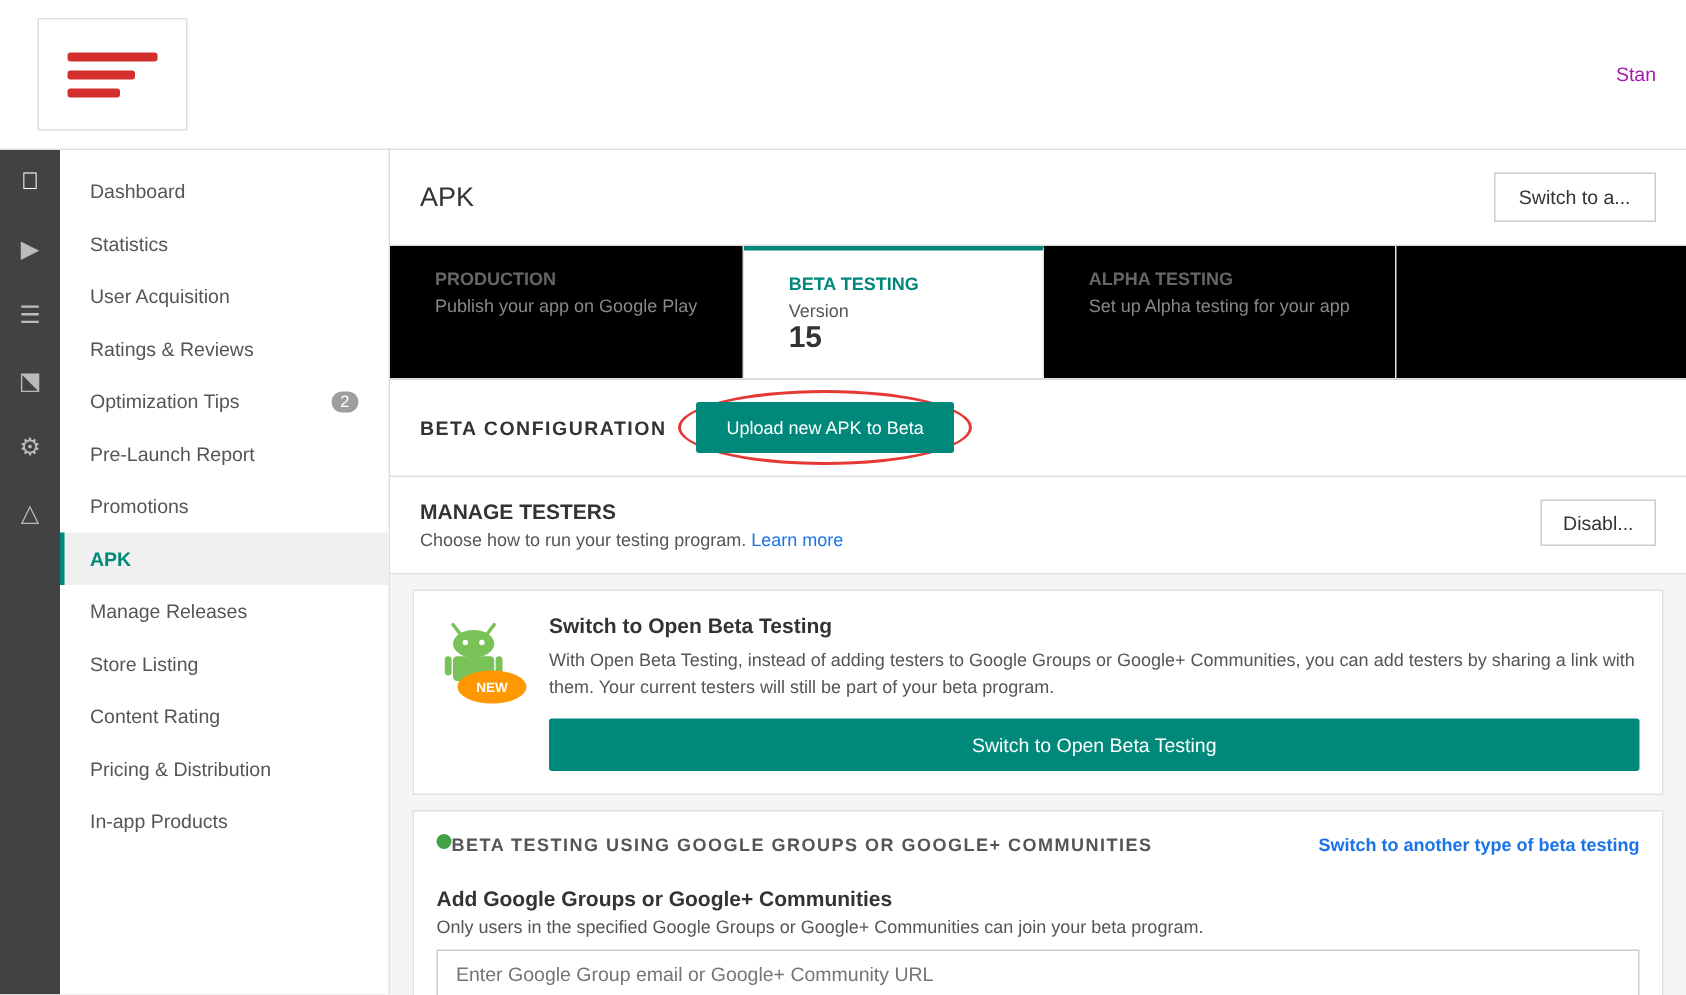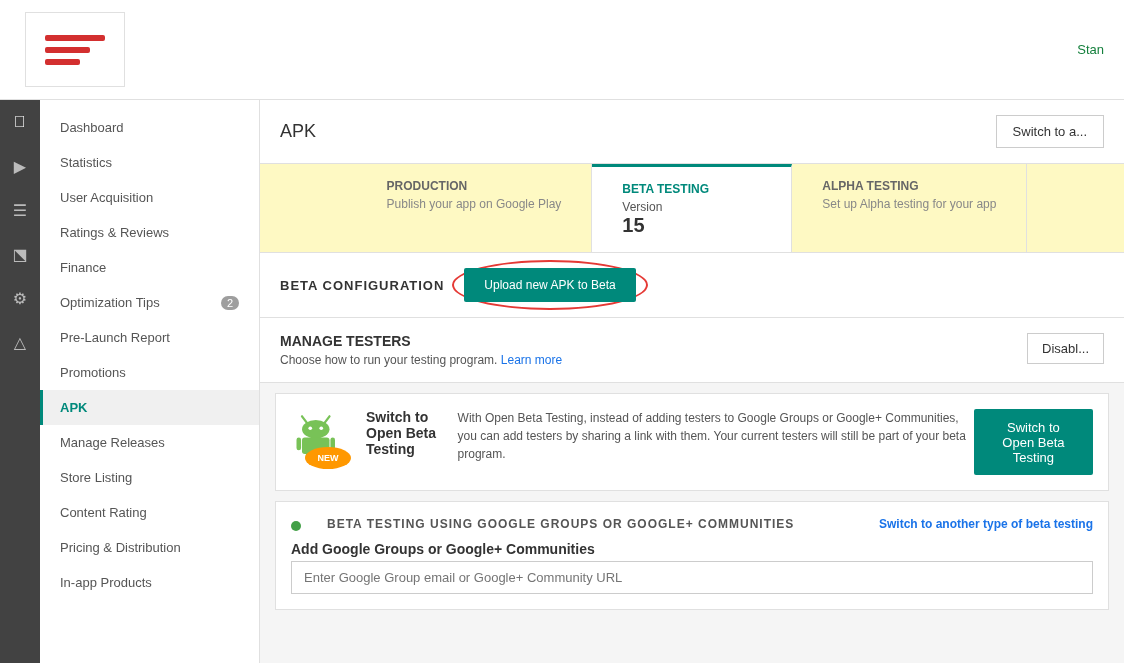--- a/index.html
+++ b/index.html
@@ -9,21 +9,21 @@
 
     
     .top-bar { display: flex; align-items: center; background: #fff; border-bottom: 1px solid #e0e0e0; height: 100px; flex-shrink: 0; }
     .logo-area { width: 150px; display: flex; align-items: center; justify-content: center; padding: 10px; }
     .logo-box { width: 100px; height: 75px; border: 1px solid #e0e0e0; display: flex; align-items: center; justify-content: center; background: #fff; }
     .logo-lines { display: flex; flex-direction: column; gap: 6px; }
     .logo-line { height: 6px; background: #d32f2f; border-radius: 2px; }
     .logo-line.long { width: 60px; }
     .logo-line.medium { width: 45px; }
     .logo-line.short { width: 35px; }
-    .top-bar-right { margin-left: auto; padding-right: 20px; font-size: 13px; color: #15803d; }
+    .top-bar-right { margin-left: auto; padding-right: 20px; font-size: 13px; color: #a21caf; }
 
     
     .main-area { display: flex; flex: 1; overflow: hidden; }
 
     
     .sidebar-icons { width: 40px; background: #424242; display: flex; flex-direction: column; align-items: center; padding-top: 10px; gap: 20px; flex-shrink: 0; }
     .sidebar-icon { width: 24px; height: 24px; display: flex; align-items: center; justify-content: center; color: #bbb; font-size: 16px; cursor: pointer; }
     .sidebar-icon.active { color: #fff; }
 
     
@@ -34,21 +34,21 @@
 
     
     .main-content { flex: 1; overflow-y: auto; background: #f5f5f5; }
 
     
     .content-header { background: #fff; padding: 15px 20px; border-bottom: 1px solid #e0e0e0; display: flex; align-items: center; justify-content: space-between; }
     .content-title { font-size: 18px; font-weight: normal; color: #333; }
     .switch-btn { background: #fff; border: 1px solid #ccc; padding: 8px 16px; cursor: pointer; color: #333; font-size: 13px; }
 
     
-    .tabs-row { display: flex; background: #fef9c3; border-bottom: 1px solid #e0e0e0; justify-content: center; }
+    .tabs-row { display: flex; background: #000000; border-bottom: 1px solid #e0e0e0; }
     .tab { padding: 15px 30px; cursor: pointer; border-right: 1px solid #e0e0e0; min-width: 200px; }
     .tab .tab-title { font-size: 12px; color: #666; font-weight: bold; text-transform: uppercase; margin-bottom: 4px; }
     .tab .tab-sub { font-size: 12px; color: #888; }
     .tab .tab-version { font-size: 12px; color: #555; }
     .tab .tab-version-num { font-size: 20px; color: #333; font-weight: bold; }
     .tab.active { border-top: 3px solid #00897b; background: #fff; }
     .tab.active .tab-title { color: #00897b; }
 
     
     .config-section { background: #fff; padding: 15px 20px; border-bottom: 1px solid #e0e0e0; display: flex; align-items: center; gap: 20px; }
@@ -67,28 +67,28 @@
     
     .manage-section { background: #fff; padding: 15px 20px; border-bottom: 1px solid #e0e0e0; display: flex; align-items: flex-start; justify-content: space-between; }
     .manage-left .manage-title { font-size: 14px; font-weight: bold; color: #333; text-transform: uppercase; margin-bottom: 4px; }
     .manage-left .manage-sub { font-size: 12px; color: #555; }
     .manage-left .manage-sub a { color: #1a73e8; text-decoration: none; }
     .disable-btn { background: #fff; border: 1px solid #ccc; padding: 7px 14px; cursor: pointer; color: #333; font-size: 13px; white-space: nowrap; }
 
     
     .card { background: #fff; margin: 10px 15px; border: 1px solid #e0e0e0; padding: 15px; }
     .card-header { display: flex; align-items: flex-start; gap: 15px; }
-    .android-body { display: flex; flex-direction: row; flex: 1; }
+    .android-body { display: flex; flex-direction: column; flex: 1; }
     .card-title { font-size: 14px; font-weight: bold; color: #333; margin-bottom: 6px; }
     .card-desc { font-size: 12px; color: #555; line-height: 1.5; margin-bottom: 12px; }
     .card-action-btn { background: #00897b; color: #fff; border: none; padding: 10px 20px; cursor: pointer; font-size: 13px; border-radius: 2px; display: inline-block; }
 
     
     .groups-card { background: #fff; margin: 10px 15px; border: 1px solid #e0e0e0; padding: 15px; }
-    .groups-header { display: flex; align-items: flex-end; gap: 26px; margin-bottom: 10px; }
+    .groups-header { display: flex; align-items: flex-start; gap: 0; margin-bottom: 21px; }
     .green-dot { width: 10px; height: 10px; background: #43a047; border-radius: 50%; flex-shrink: 0; }
     .groups-title { font-size: 12px; font-weight: bold; color: #555; text-transform: uppercase; letter-spacing: 1px; }
     .groups-link { font-size: 12px; color: #1a73e8; text-decoration: none; margin-left: auto; font-weight: bold; }
     .groups-add-title { font-size: 14px; font-weight: bold; color: #333; margin-bottom: 4px; }
     .groups-add-sub { font-size: 12px; color: #555; margin-bottom: 8px; }
     .groups-input { width: 100%; padding: 8px 12px; border: 1px solid #ccc; font-size: 13px; color: #999; }
 
     
     .robot-svg { width: 55px; height: 55px; }
     .new-badge { background: #ff9800; color: #fff; font-size: 9px; font-weight: bold; border-radius: 50%; width: 46px; height: 22px; display: flex; align-items: center; justify-content: center; position: absolute; bottom: 0; right: 0; }
@@ -128,23 +128,20 @@
         <span>Dashboard</span>
       </div>
       <div class="nav-item">
         <span>Statistics</span>
       </div>
       <div class="nav-item">
         <span>User Acquisition</span>
       </div>
       <div class="nav-item">
         <span>Ratings &amp; Reviews</span>
-      </div>
-      <div class="nav-item">
-        <span>Finance</span>
       </div>
       <div class="nav-item">
         <span>Optimization Tips</span>
         <span class="nav-badge">2</span>
       </div>
       <div class="nav-item">
         <span>Pre-Launch Report</span>
       </div>
       <div class="nav-item">
         <span>Promotions</span>
@@ -246,18 +243,19 @@
         </div>
       </div>
 
       <div class="groups-card">
         <div class="groups-header">
           <div class="green-dot"></div>
           <span class="groups-title">BETA TESTING USING GOOGLE GROUPS OR GOOGLE+ COMMUNITIES</span>
           <a href="#" class="groups-link">Switch to another type of beta testing</a>
         </div>
         <div class="groups-add-title">Add Google Groups or Google+ Communities</div>
+        <div class="groups-add-sub">Only users in the specified Google Groups or Google+ Communities can join your beta program.</div>
         <input class="groups-input" type="text" placeholder="Enter Google Group email or Google+ Community URL" style="">
       </div>
 
     </div>
   </div>
 </div>
 
 </body></html>

